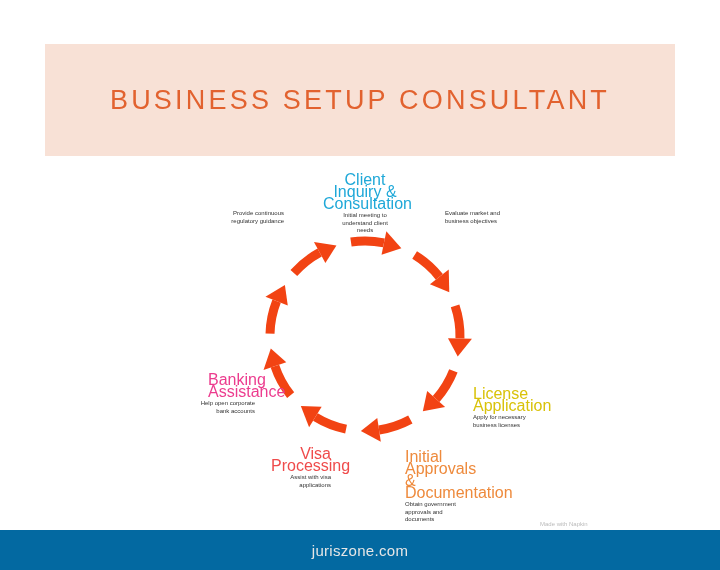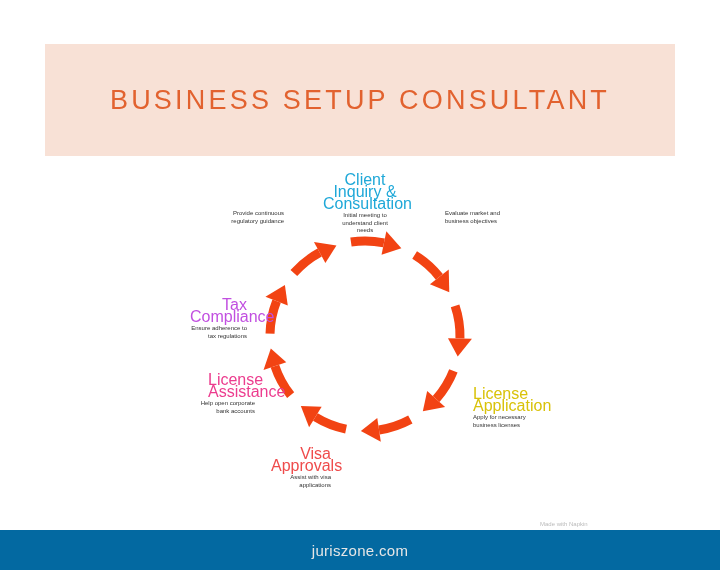--- a/index.html
+++ b/index.html
@@ -56,35 +56,35 @@
   <div class="node left" style="left:445px;top:208px;width:80px;">
     <div class="d" style="width:66px;">Evaluate market and business objectives</div>
   </div>
 
 
   <div class="node left" style="left:473px;top:388px;width:70px;">
     <div class="h" style="color:#D9C20A;width:55px;">License Application</div>
     <div class="d" style="width:66px;">Apply for necessary business licenses</div>
   </div>
 
+  <div class="node left" style="left:405px;top:451px;width:80px;">
+    <div class="h" style="color:#EE8A3C;width:72px;">Initial Approvals &amp; Documentation</div>
+    <div class="d" style="width:55px;">Obtain government approvals and documents</div>
+  </div>
 
   <div class="node right" style="left:271px;top:448px;width:60px;">
-    <div class="h" style="color:#EF4B4B;">Visa Approvals</div>
+    <div class="h" style="color:#EF4B4B;">Visa Processing</div>
     <div class="d" style="padding-left:12px;">Assist with visa applications</div>
   </div>
 
   <div class="node right" style="left:188px;top:374px;width:67px;">
-    <div class="h" style="color:#EC3C8E;padding-left:20px;">License Assistance</div>
+    <div class="h" style="color:#EC3C8E;padding-left:20px;">Banking Assistance</div>
     <div class="d" style="padding-left:4px;">Help open corporate bank accounts</div>
   </div>
 
-  <div class="node right" style="left:180px;top:299px;width:67px;">
-    <div class="h" style="color:#C14FE0;padding-left:10px;">Tax Compliance</div>
-    <div class="d" style="padding-left:6px;">Ensure adherence to tax regulations</div>
-  </div>
 
   <div class="node right" style="left:220px;top:208px;width:64px;">
     <div class="d">Provide continuous regulatory guidance</div>
   </div>
 
   <div class="watermark">Made with Napkin</div>
 </div>
 
 <div class="footer">
   <span>juriszone.com</span>

